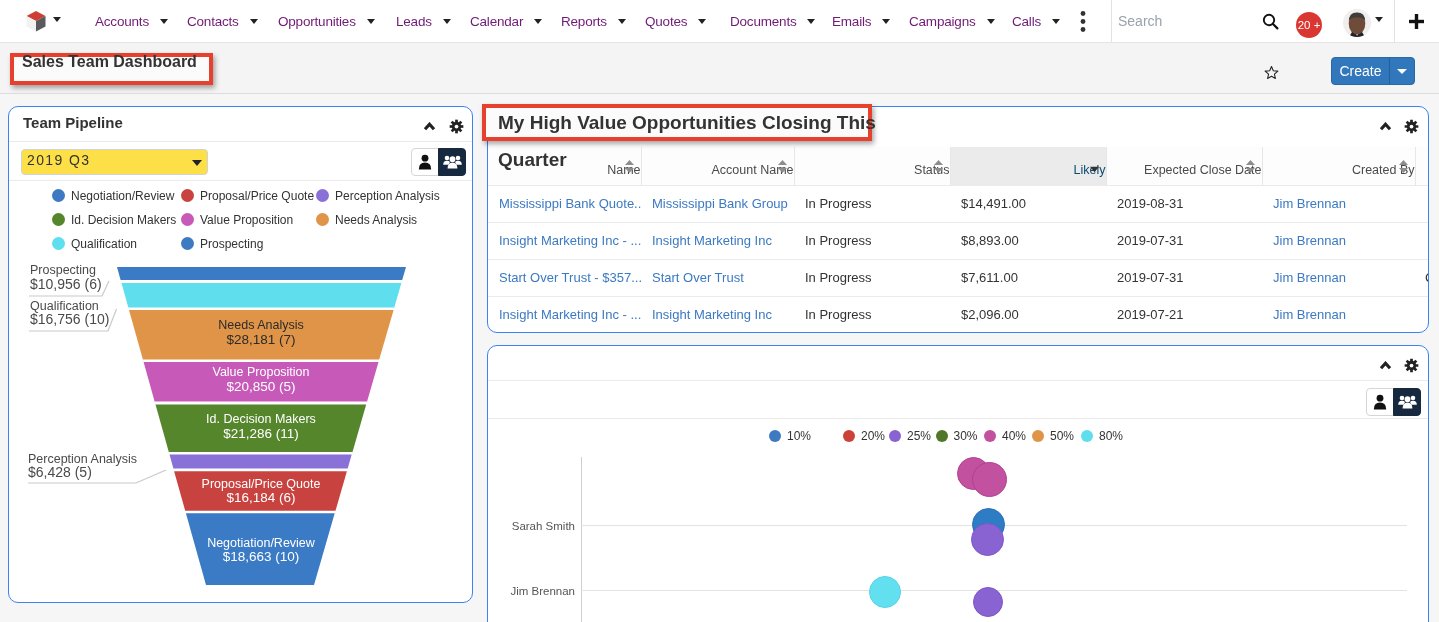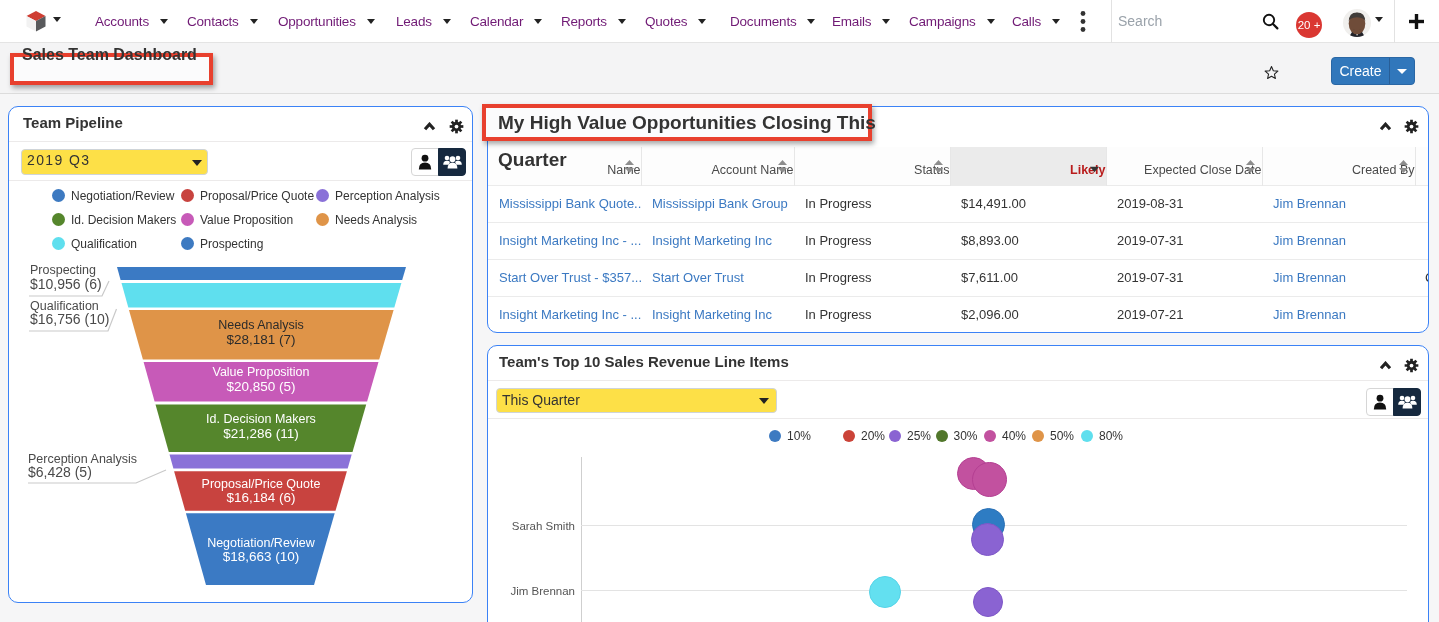--- a/index.html
+++ b/index.html
@@ -83,21 +83,21 @@
   <span class="caret abs" style="left:1375px;top:19px;margin-left:0;"></span>
   <div class="abs" style="left:1394px;top:0;width:1px;height:43px;background:#e2e2e2;"></div>
   <svg class="abs" style="left:1408px;top:13px;" width="17" height="17" viewBox="0 0 17 17">
     <line x1="8.5" y1="1" x2="8.5" y2="16" stroke="#111" stroke-width="3.4"></line>
     <line x1="1" y1="8.5" x2="16" y2="8.5" stroke="#111" stroke-width="3.4"></line>
   </svg>
 </div>
 
 <div id="titlebar"></div>
 <div class="redbox" style="left:10px;top:53px;width:203px;height:32px;"></div>
-<div class="abs" style="left:22px;top:39px;height:32px;line-height:32px;font-size:16px;font-weight:bold;color:#333;z-index:7;white-space:nowrap;">Sales Team Dashboard</div>
+<div class="abs" style="left:22px;top:46px;height:32px;line-height:32px;font-size:16px;font-weight:bold;color:#333;z-index:7;white-space:nowrap;">Sales Team Dashboard</div>
 <svg class="abs" style="left:1264px;top:65px;z-index:5;" width="15" height="15" viewBox="0 0 24 24">
   <path d="M12 2.5 L14.9 9.2 L22.2 9.8 L16.7 14.6 L18.3 21.7 L12 18 L5.7 21.7 L7.3 14.6 L1.8 9.8 L9.1 9.2 Z" fill="none" stroke="#222" stroke-width="1.7" stroke-linejoin="round"></path>
 </svg>
 <div class="abs" style="left:1331px;top:57px;width:84px;height:28px;background:#3177bb;border:1px solid #2a67a5;border-radius:4px;z-index:5;">
   <span class="abs" style="left:0;top:0;width:57px;height:26px;line-height:26px;text-align:center;color:#fff;font-size:14px;">Create</span>
   <div class="abs" style="left:57px;top:0;width:1px;height:26px;background:#285e97;"></div>
   <span class="abs" style="left:65px;top:11px;width:0;height:0;border-left:5px solid transparent;border-right:5px solid transparent;border-top:5.5px solid #fff;"></span>
 </div>
 
 <div class="card" id="pipecard" style="left:8px;top:106px;width:465px;height:497px;">
@@ -222,21 +222,21 @@
               <polygon points="4.5,13 9,8 0,8" fill="#8d8d8d"></polygon>
             </svg></th>
         <th>Account Name<svg class="sorticon" viewBox="0 0 9 13">
               <polygon points="4.5,0 9,5 0,5" fill="#8d8d8d"></polygon>
               <polygon points="4.5,13 9,8 0,8" fill="#8d8d8d"></polygon>
             </svg></th>
         <th>Status<svg class="sorticon" viewBox="0 0 9 13">
               <polygon points="4.5,0 9,5 0,5" fill="#8d8d8d"></polygon>
               <polygon points="4.5,13 9,8 0,8" fill="#8d8d8d"></polygon>
             </svg></th>
-        <th style="background:#ebebeb;font-weight:bold;color:#b91c1c;">Likely<svg class="sorticon" style="top:16px;" viewBox="0 0 10 6">
+        <th style="background:#ebebeb;font-weight:normal;color:#0c4a6e;">Likely<svg class="sorticon" style="top:16px;" viewBox="0 0 10 6">
               <polygon points="5,6 10,0 0,0" fill="#333"></polygon>
             </svg></th>
         <th>Expected Close Date<svg class="sorticon" viewBox="0 0 9 13">
               <polygon points="4.5,0 9,5 0,5" fill="#8d8d8d"></polygon>
               <polygon points="4.5,13 9,8 0,8" fill="#8d8d8d"></polygon>
             </svg></th>
         <th>Created By<svg class="sorticon" viewBox="0 0 9 13">
               <polygon points="4.5,0 9,5 0,5" fill="#8d8d8d"></polygon>
               <polygon points="4.5,13 9,8 0,8" fill="#8d8d8d"></polygon>
             </svg></th>
@@ -281,41 +281,36 @@
           <td></td>
         </tr>
     </tbody>
   </table>
 </div>
 <div class="redbox" style="left:482px;top:104px;width:390px;height:37px;"></div>
 <div class="abs" style="left:498px;top:104px;width:380px;height:37px;line-height:37px;font-size:19px;font-weight:bold;color:#333;z-index:7;">My High Value Opportunities Closing This Quarter</div>
 
 <div class="card" style="left:487px;top:345px;width:942px;height:290px;overflow:hidden;">
   <div class="dhead"></div>
-  <div class="dtitle" style="left:11px;">Team's Top 10 Sales Revenue Line Items</div>
   <svg class="abs" style="left:891px;top:15px;" width="13" height="9" viewBox="0 0 13 9">
       <path d="M2 7.3 L6.5 2.3 L11 7.3" fill="none" stroke="#222" stroke-width="3.2"></path>
     </svg>
   <svg class="abs" style="left:916px;top:12px;" width="15" height="15" viewBox="0 0 16 16">
       <circle cx="8" cy="8" r="5" fill="#222"></circle>
       <line x1="12.20" y1="8.00" x2="15.30" y2="8.00" stroke="#222" stroke-width="2.9"></line>
       <line x1="10.97" y1="10.97" x2="13.16" y2="13.16" stroke="#222" stroke-width="2.9"></line>
       <line x1="8.00" y1="12.20" x2="8.00" y2="15.30" stroke="#222" stroke-width="2.9"></line>
       <line x1="5.03" y1="10.97" x2="2.84" y2="13.16" stroke="#222" stroke-width="2.9"></line>
       <line x1="3.80" y1="8.00" x2="0.70" y2="8.00" stroke="#222" stroke-width="2.9"></line>
       <line x1="5.03" y1="5.03" x2="2.84" y2="2.84" stroke="#222" stroke-width="2.9"></line>
       <line x1="8.00" y1="3.80" x2="8.00" y2="0.70" stroke="#222" stroke-width="2.9"></line>
       <line x1="10.97" y1="5.03" x2="13.16" y2="2.84" stroke="#222" stroke-width="2.9"></line>
       <circle cx="8" cy="8" r="2" fill="#fff"></circle>
     </svg>
   <div class="toolbar" style="height:38px;"></div>
-  <div class="dropdown" style="left:8px;top:42px;width:281px;height:25px;line-height:22px;">
-    <span style="margin-left:5px;">This Quarter</span>
-    <span class="ddcaret" style="right:7px;top:9px;"></span>
-  </div>
   <div class="iconbtns" style="left:878px;top:42px;">
     <div class="btnL"></div>
     <div class="btnR"></div>
     <svg class="abs" style="left:7px;top:6px;" width="14" height="16" viewBox="0 0 14 16">
         <circle cx="7" cy="4.2" r="3.4" fill="#111"></circle>
         <path d="M0.8 15.5 Q0.8 8.6 7 8.6 Q13.2 8.6 13.2 15.5 Z" fill="#111"></path>
       </svg>
     <svg class="abs" style="left:32px;top:7px;" width="19" height="14" viewBox="0 0 19 14">
         <g fill="#fff">
           <circle cx="4" cy="3" r="2.3"></circle>

